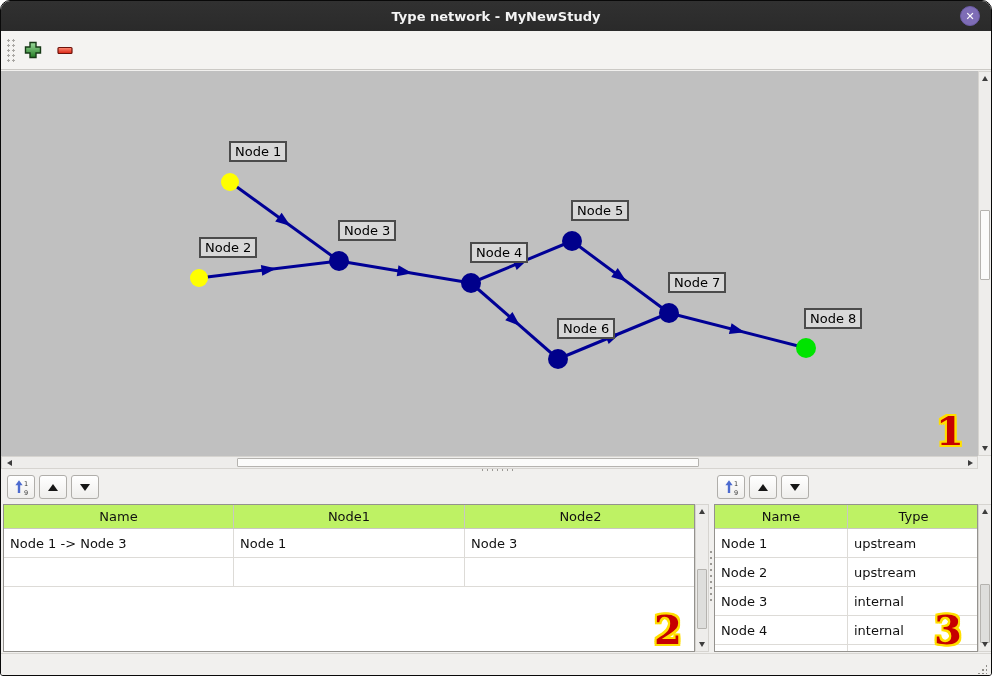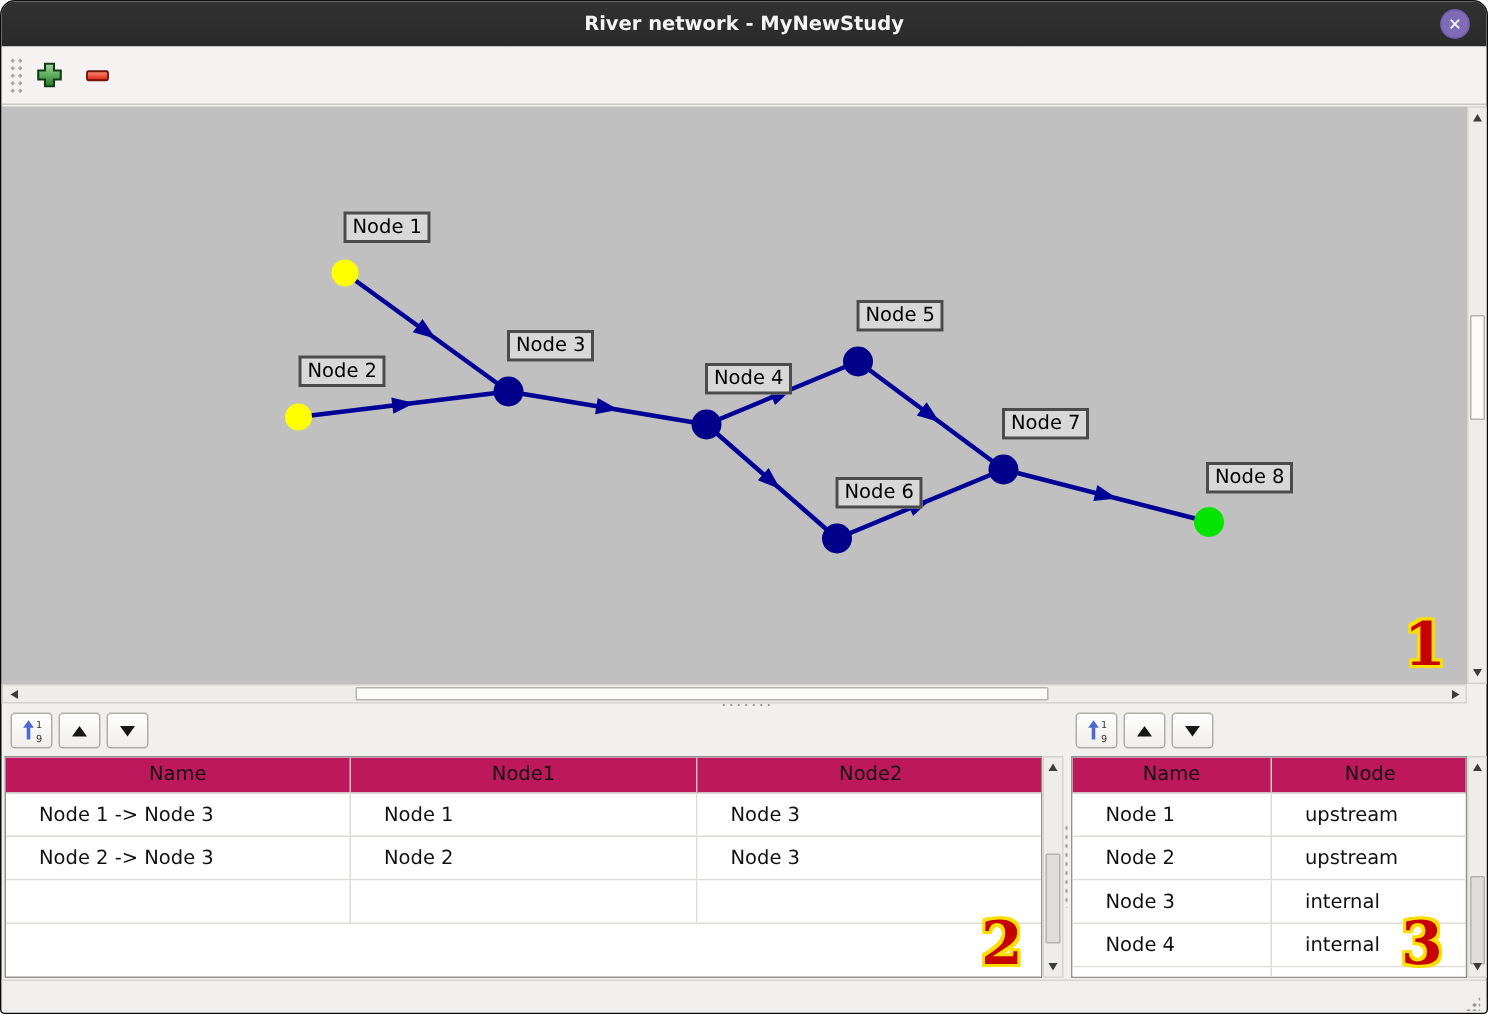--- a/index.html
+++ b/index.html
@@ -40,44 +40,44 @@
   
   .tbtn{position:absolute;top:474px;width:28px;height:24px;box-sizing:border-box;
         background:linear-gradient(#ffffff,#efeeec);border:1px solid #b0aeaa;border-radius:3px;
         display:flex;align-items:center;justify-content:center;cursor:pointer;}
   .btri-u{width:0;height:0;border-left:5px solid transparent;border-right:5px solid transparent;border-bottom:7px solid #161616;}
   .btri-d{width:0;height:0;border-left:5px solid transparent;border-right:5px solid transparent;border-top:7px solid #161616;}
   
   .tbl-wrap{position:absolute;top:503px;height:148px;box-sizing:border-box;border:1px solid #94928e;
             background:#fff;overflow:hidden;}
   table.grid{border-collapse:separate;border-spacing:0;table-layout:fixed;width:100%;font-size:13px;color:#111;}
-  table.grid th{height:21px;font-weight:normal;text-align:center;background:#be185d;
+  table.grid th{height:21px;font-weight:normal;text-align:center;background:#bef264;
                 border-right:1px solid #c9c7c3;border-bottom:1px solid #c9c7c3;overflow:hidden;white-space:nowrap;}
   table.grid th:last-child{border-right:none;}
-  table.grid td{height:28px;background:#fff;padding:0 22px;border-right:1px solid #dddbd7;
+  table.grid td{height:28px;background:#fff;padding:0 6px;border-right:1px solid #dddbd7;
                 border-bottom:1px solid #dddbd7;overflow:hidden;white-space:nowrap;}
   table.grid td:last-child{border-right:none;}
   
   .statusbar{position:absolute;left:0;top:652px;width:100%;height:24px;background:#f1f0ee;border-top:1px solid #d8d6d2;}
   .grip{position:absolute;right:4px;bottom:4px;width:10px;height:10px;
         background-image:radial-gradient(#8f8d89 1px,transparent 1.2px);background-size:4px 4px;
         clip-path:polygon(100% 0,100% 100%,0 100%);}
   
   .annotation{position:absolute;transform:translate(-50%,-50%);font-family:"DejaVu Serif",serif;
               font-weight:bold;font-size:40px;color:#c60000;z-index:9;
               text-shadow:-2px -2px 0 #ffdf00,2px -2px 0 #ffdf00,-2px 2px 0 #ffdf00,2px 2px 0 #ffdf00,
                           -2px 0 0 #ffdf00,2px 0 0 #ffdf00,0 -2px 0 #ffdf00,0 2px 0 #ffdf00;}
 </style>
 </head>
 <body>
 
 <div id="frame">
 
   <div class="titlebar">
-    <span class="title">River network - MyNewStudy</span>
+    <span class="title">Type network - MyNewStudy</span>
     <span class="close-btn">
       <span>✕</span>
     </span>
   </div>
 
   <div class="toolbar">
     <span class="drag-handle"></span>
     <span class="tb-icon-btn" style="left:16px;">
       <svg width="18" height="18" viewBox="0 0 18 18">
         <defs>
@@ -197,25 +197,20 @@
             <th>Node2</th>
           </tr>
         </thead>
         <tbody>
           <tr>
             <td>Node 1 -&gt; Node 3</td>
             <td>Node 1</td>
             <td>Node 3</td>
           </tr>
           <tr>
-            <td>Node 2 -&gt; Node 3</td>
-            <td>Node 2</td>
-            <td>Node 3</td>
-          </tr>
-          <tr>
             <td></td>
             <td></td>
             <td></td>
           </tr>
         </tbody>
     </table>
   </div>
   <div class="sb" style="left:694px;top:503px;width:14px;height:148px;">
     <span class="arr" style="top:1px;left:0;">
         <span class="tri-u"></span>
@@ -230,21 +225,21 @@
 
   <div class="tbl-wrap" style="left:713px;width:264px;">
     <table class="grid" id="node-table">
       <colgroup>
           <col style="width:133px">
           <col style="width:131px">
         </colgroup>
       <thead>
           <tr>
             <th>Name</th>
-            <th>Node</th>
+            <th>Type</th>
           </tr>
         </thead>
         <tbody>
           <tr>
             <td>Node 1</td>
             <td>upstream</td>
           </tr>
           <tr>
             <td>Node 2</td>
             <td>upstream</td>

